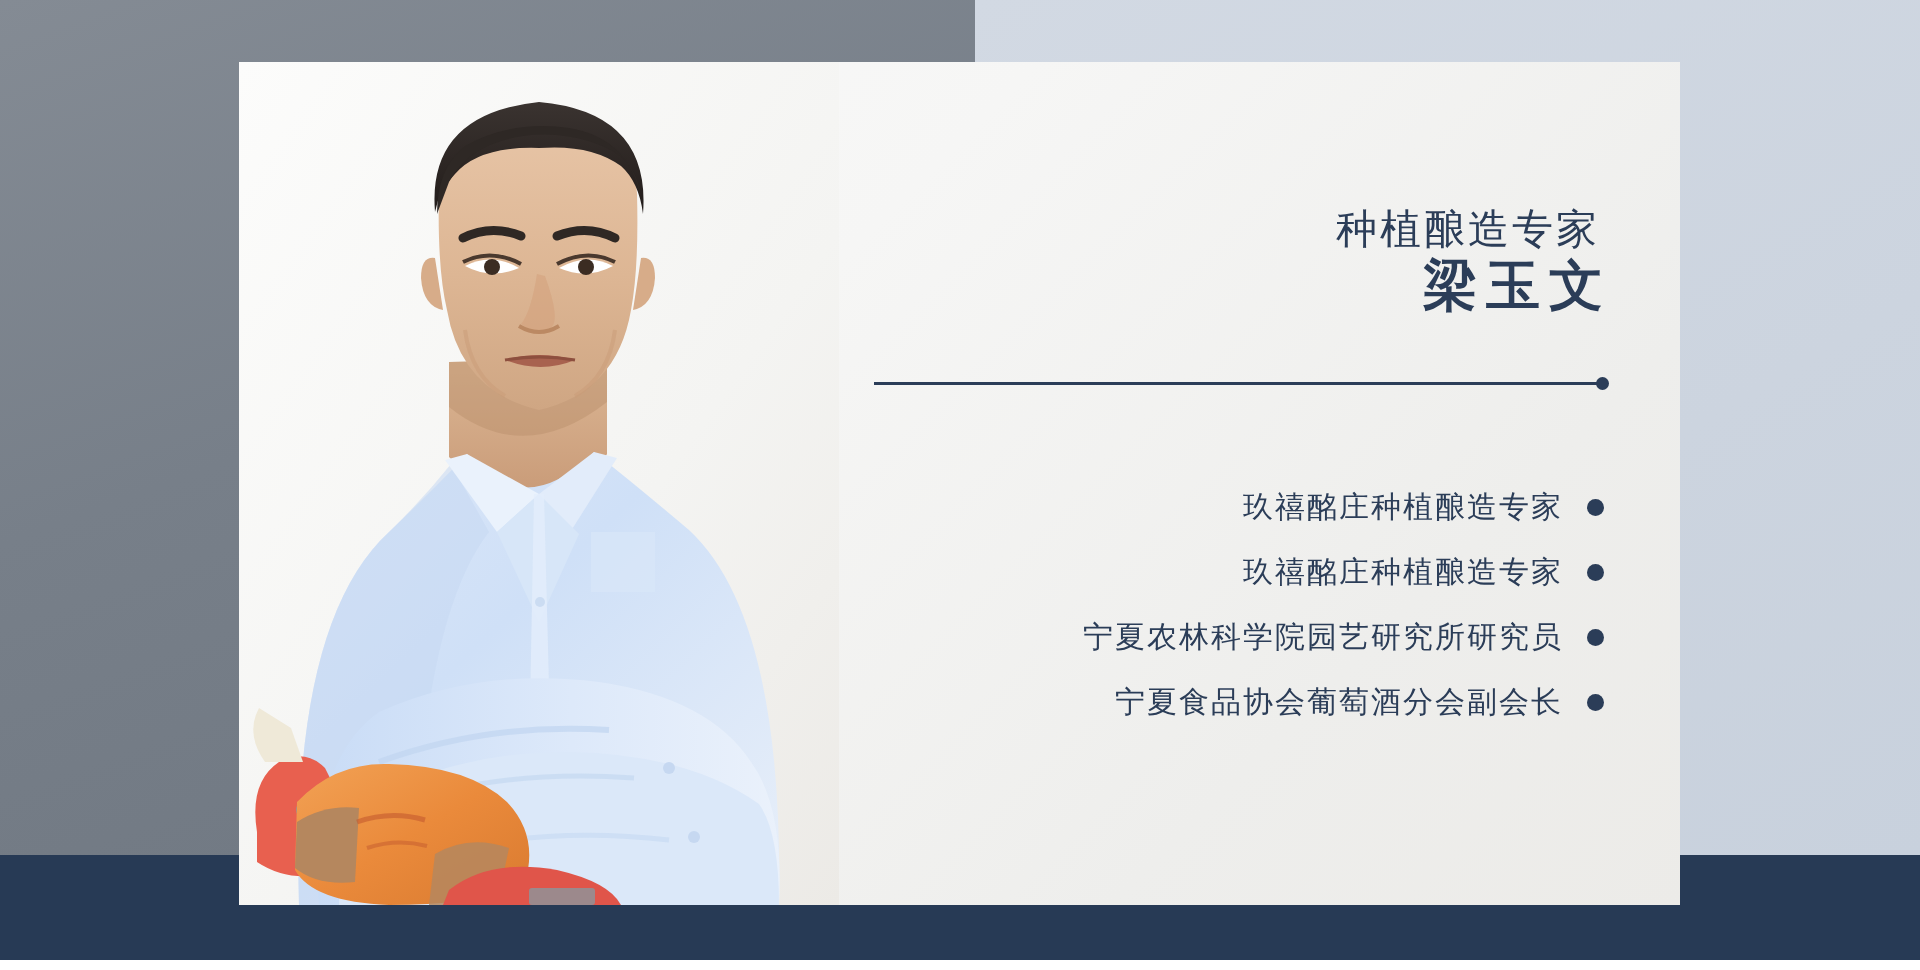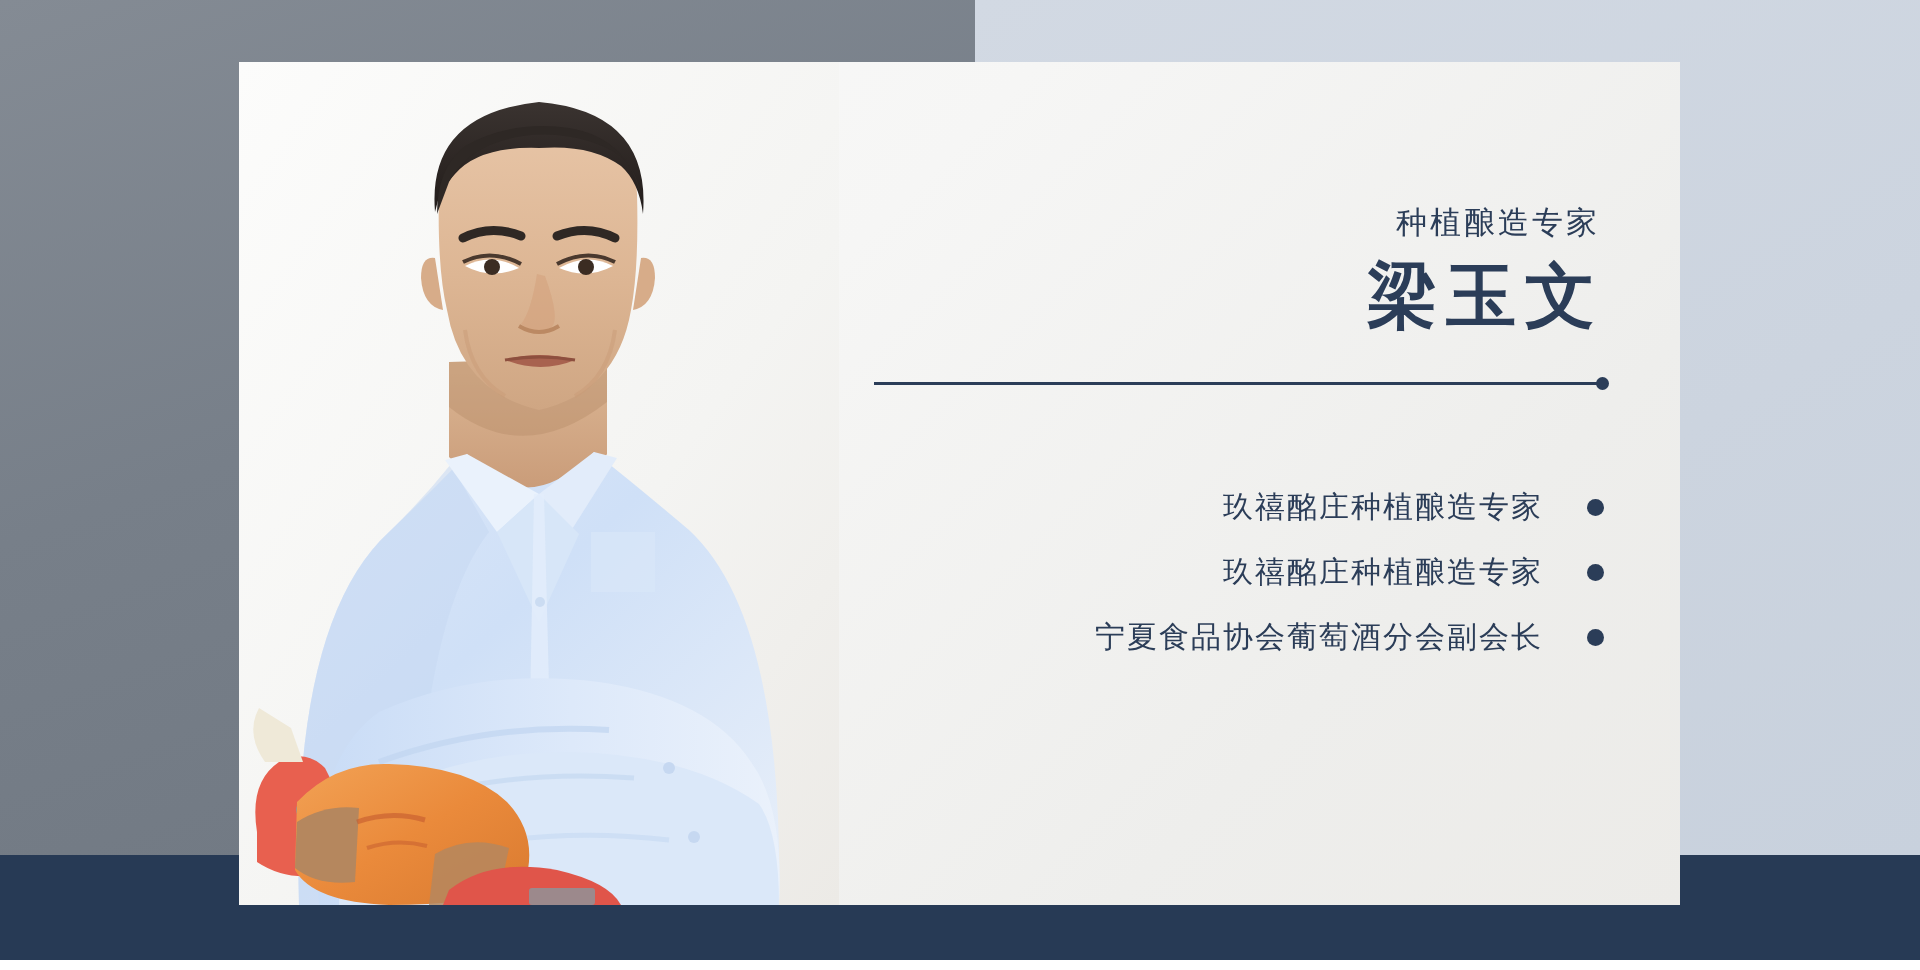--- a/index.html
+++ b/index.html
@@ -44,47 +44,47 @@
   }
   .portrait svg { display:block; width:600px; height:843px; }
 
   
   .textcol {
     position:absolute; left:600px; top:0; width:841px; height:843px;
   }
 
   .role {
     position:absolute; right:80px; top:140px;
-    font-size:31px; letter-spacing:3px; color:#2b3d58;
+    font-size:41px; letter-spacing:3px; color:#2b3d58;
     font-weight:500; white-space:nowrap;
   }
   .name {
-    position:absolute; right:76px; top:188px;
-    font-size:70px; letter-spacing:9px; color:#2b3d58;
+    position:absolute; right:68px; top:188px;
+    font-size:54px; letter-spacing:9px; color:#2b3d58;
     font-weight:700; white-space:nowrap;
     font-family:"Liberation Serif","DejaVu Serif",serif;
   }
 
   
   .divider {
     position:absolute; left:35px; top:320px; width:728px; height:3px;
     background:#2b3d58;
   }
   .divider-dot {
     position:absolute; left:757px; top:315px; width:13px; height:13px;
     border-radius:50%; background:#2b3d58;
   }
 
   
   .creds {
     position:absolute; right:76px; top:418px; width:760px;
   }
   .cred-row {
     display:flex; align-items:center; justify-content:flex-end;
-    height:54px; margin-bottom:11px;gap:20px;
+    height:54px; margin-bottom:11px;
   }
   .cred-text {
     font-size:30px; letter-spacing:2px; color:#2b3d58;
     font-weight:400; white-space:nowrap;
   }
   .cred-dot {
     width:17px; height:17px; border-radius:50%;
     background:#2b3d58; margin-left:24px; flex:0 0 auto;
   }
 </style>
@@ -219,20 +219,24 @@
       <div class="cred-row">
         <span class="cred-text">玖禧酩庄种植酿造专家</span>
         <span class="cred-dot"></span>
       </div>
 
       <div class="cred-row">
         <span class="cred-text">玖禧酩庄种植酿造专家</span>
         <span class="cred-dot"></span>
       </div>
 
+      <div class="cred-row">
+        <span class="cred-text">宁夏农林科学院园艺研究所研究员</span>
+        <span class="cred-dot"></span>
+      </div>
 
       <div class="cred-row">
         <span class="cred-text">宁夏食品协会葡萄酒分会副会长</span>
         <span class="cred-dot"></span>
       </div>
 
 
     </div>
   </div>
 </div>

